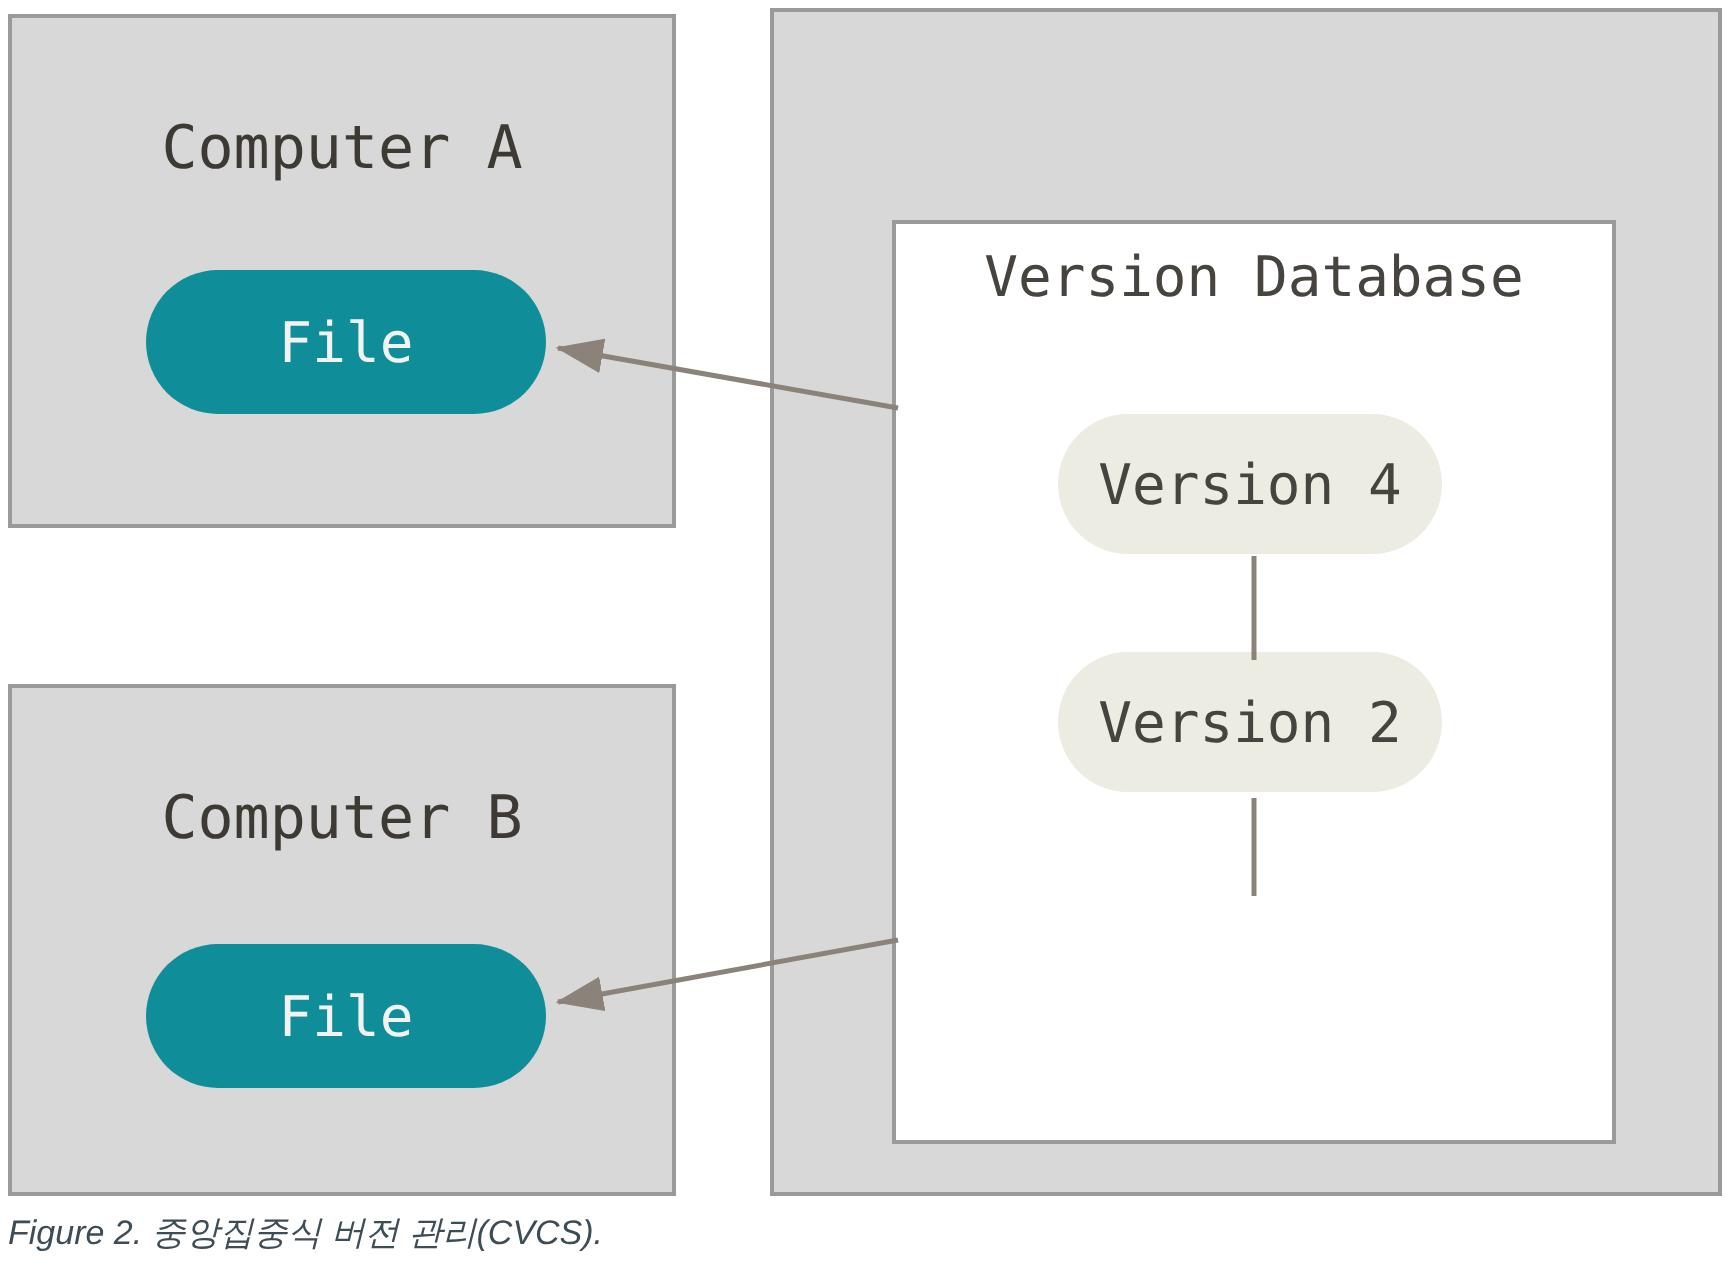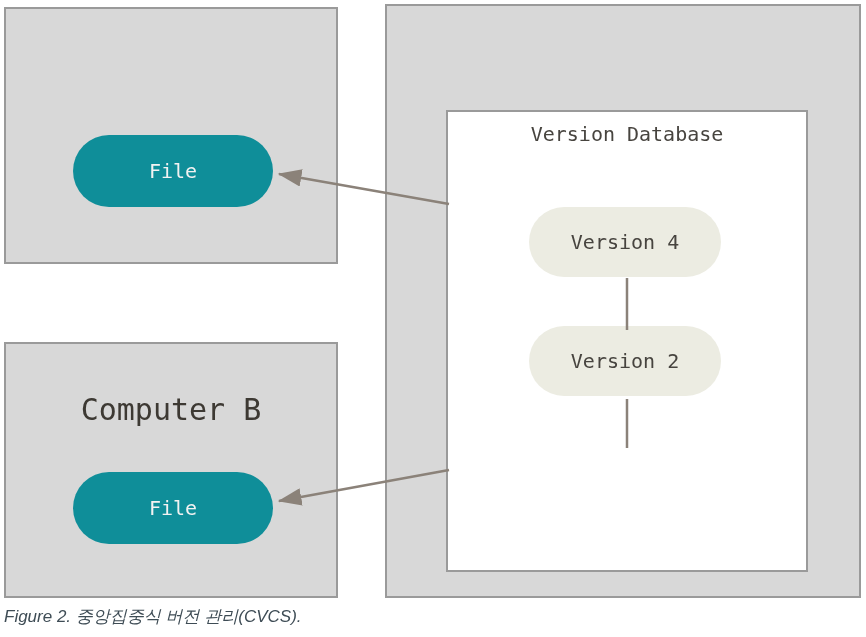--- a/index.html
+++ b/index.html
@@ -42,29 +42,29 @@
   .db-box{
     position:absolute;
     left:59px;top:104px;width:362px;height:462px;
     background:#ffffff;
     border:2px solid var(--box-border);
     box-sizing:border-box;
   }
   .db-title{
     position:absolute;left:0;top:10px;width:100%;
     text-align:center;
-    font-size:20px;
+    font-size:28px;
     color:var(--ver-text);
     white-space:nowrap;
   }
   .pill{
     position:absolute;
     display:flex;align-items:center;justify-content:center;
     border-radius:36px;
-    font-size:20px;
+    font-size:28px;
     white-space:nowrap;
   }
   .file-pill{
     left:67px;width:200px;height:72px;
     background:var(--file-fill);
     color:var(--file-text);
   }
   .computer-a .file-pill{top:126px;}
   .computer-b .file-pill{top:128px;}
   .version-pill{
@@ -87,20 +87,21 @@
     color:var(--caption);
     white-space:nowrap;
   }
 </style>
 </head>
 <body>
 
 <div class="canvas">
 
   <div class="gray-box computer-a">
+    <div class="box-title">Computer A</div>
     <div class="pill file-pill">
       <span>File</span>
     </div>
   </div>
 
   <div class="gray-box computer-b">
     <div class="box-title">Computer B</div>
     <div class="pill file-pill">
       <span>File</span>
     </div>

